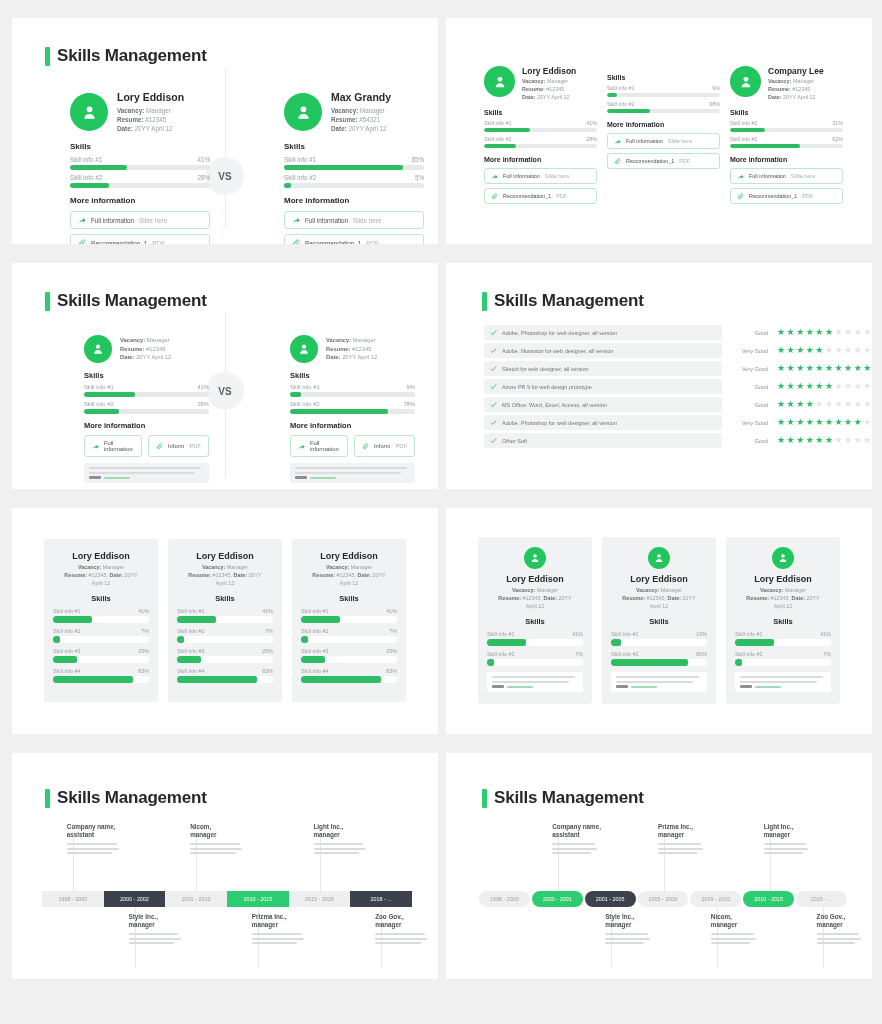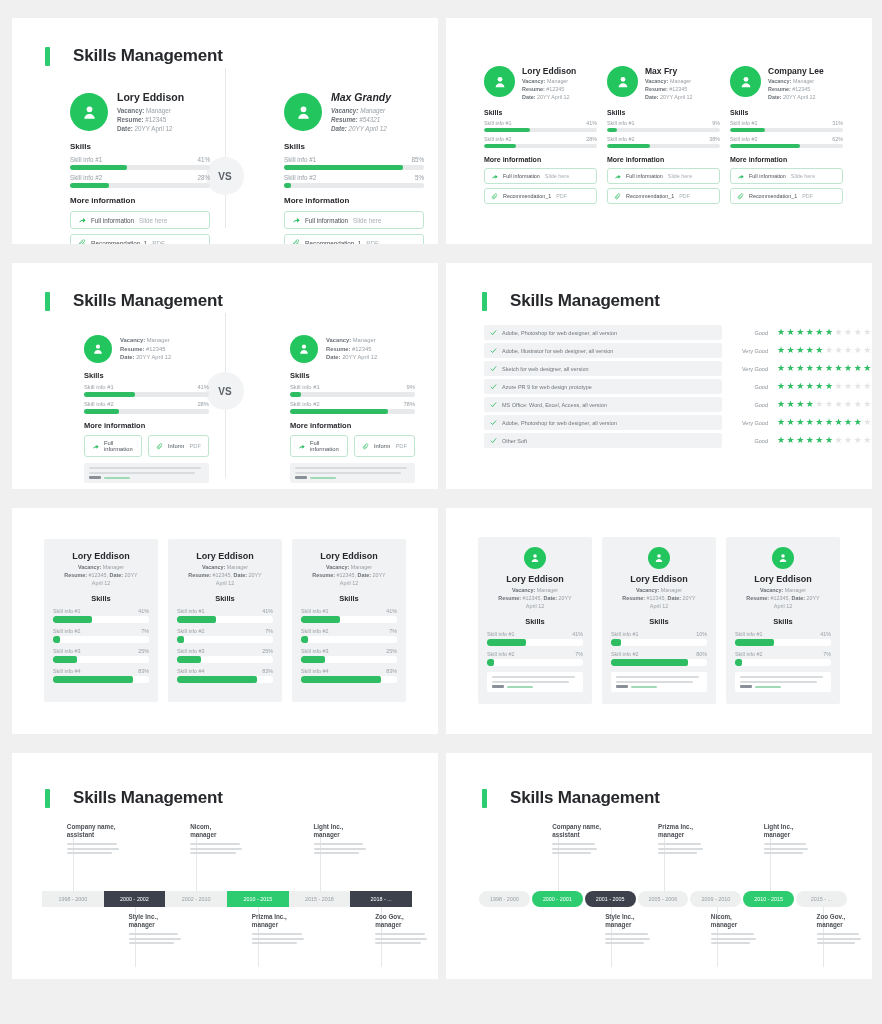--- a/index.html
+++ b/index.html
@@ -20,21 +20,21 @@
     box-sizing:border-box;
   }
   .panel{
     background:#ffffff;
     position:relative;
     overflow:hidden;
     box-sizing:border-box;
   }
 
   
-  .heading{display:flex;align-items:center;gap:23px;}
+  .heading{display:flex;align-items:center;gap:7px;}
   .heading .accent{width:5px;height:19px;background:#2ecc71;border-radius:1px;}
   .heading .htext{font-size:17px;font-weight:700;color:#26282c;letter-spacing:-0.2px;}
 
   
   .avatar{border-radius:50%;background:#22c55e;display:flex;align-items:center;justify-content:center;flex:none;}
   .avatar svg{display:block;}
 
   
   .pname{font-weight:700;color:#26282c;}
   .meta{color:#9aa0a6;line-height:1.45;}
@@ -173,21 +173,21 @@
     </div>
 
     <div style="position:absolute;left:272px;top:73px;width:140px;">
       <div style="display:flex;gap:9px;align-items:flex-start;">
         <div class="avatar" style="width:38px;height:38px;margin-top:2px;">
           <svg width="19" height="19" viewBox="0 0 24 24" fill="#fff">
               <circle cx="12" cy="8" r="3.6"></circle>
               <path d="M5.4 20c0-3.6 3-6.2 6.6-6.2s6.6 2.6 6.6 6.2z"></path>
             </svg>
         </div>
-        <div style="flex:1;font-style:italic;">
+        <div style="flex:1;">
           <div class="pname" style="font-size:10.5px;margin-bottom:3px;">Max Grandy</div>
           <div class="meta" style="font-size:6.3px;">
             <div><b>Vacancy:</b> <span>Manager</span></div>
             <div><b>Resume:</b> <span>#54321</span></div>
             <div><b>Date:</b> <span>20YY April 12</span></div>
           </div>
         </div>
       </div>
       <div class="sectitle" style="font-size:8px;margin:9px 0 5px 0;">Skills</div>
       <div class="skillrow">
@@ -276,36 +276,20 @@
         <div class="lbtn" style="font-size:5.4px;padding:3.5px 6px;">
           <svg width="7" height="7" viewBox="0 0 24 24" fill="none" stroke="#2ebd63" stroke-width="2">
               <path d="M20 11l-8 8a5 5 0 01-7-7l9-9a3.5 3.5 0 015 5l-9 9a2 2 0 01-3-3l8-8"></path>
             </svg>
           <span>Recommendation_1</span>
           <span class="t2">PDF</span>
         </div>
       </div>
 
       <div style="width:113px;">
-        <div style="display:flex;gap:7px;align-items:flex-start;">
-          <div class="avatar" style="width:31px;height:31px;">
-            <svg width="16" height="16" viewBox="0 0 24 24" fill="#fff">
-                <circle cx="12" cy="8" r="3.6"></circle>
-                <path d="M5.4 20c0-3.6 3-6.2 6.6-6.2s6.6 2.6 6.6 6.2z"></path>
-              </svg>
-          </div>
-          <div style="flex:1;">
-            <div class="pname" style="font-size:8.5px;margin-bottom:2px;">Max Fry</div>
-            <div class="meta" style="font-size:5.4px;">
-              <div><b>Vacancy:</b> <span>Manager</span></div>
-              <div><b>Resume:</b> <span>#12345</span></div>
-              <div><b>Date:</b> <span>20YY April 12</span></div>
-            </div>
-          </div>
-        </div>
         <div class="sectitle" style="font-size:7px;margin:8px 0 4px 0;">Skills</div>
         <div class="skillrow">
           <div class="skillhead" style="font-size:5.4px;">
               <span>Skill info #1</span>
               <span>9%</span>
             </div>
           <div class="track" style="height:4px;">
               <div class="fill" style="width:9%;"></div>
             </div>
         </div>

